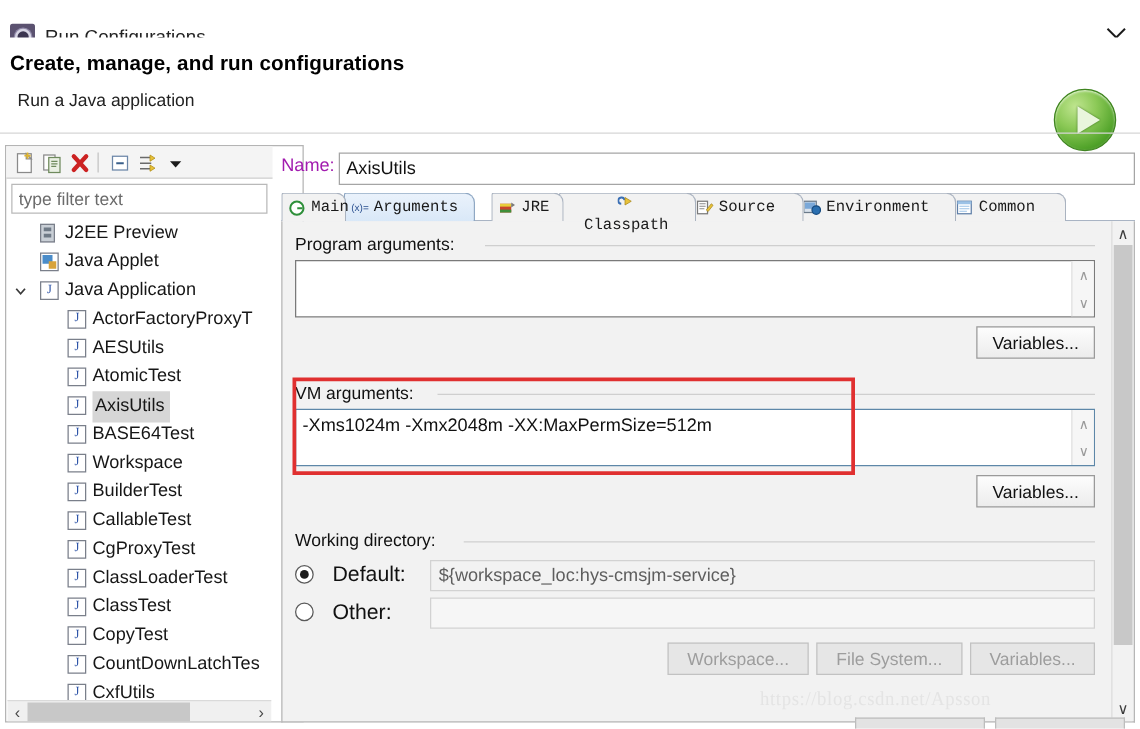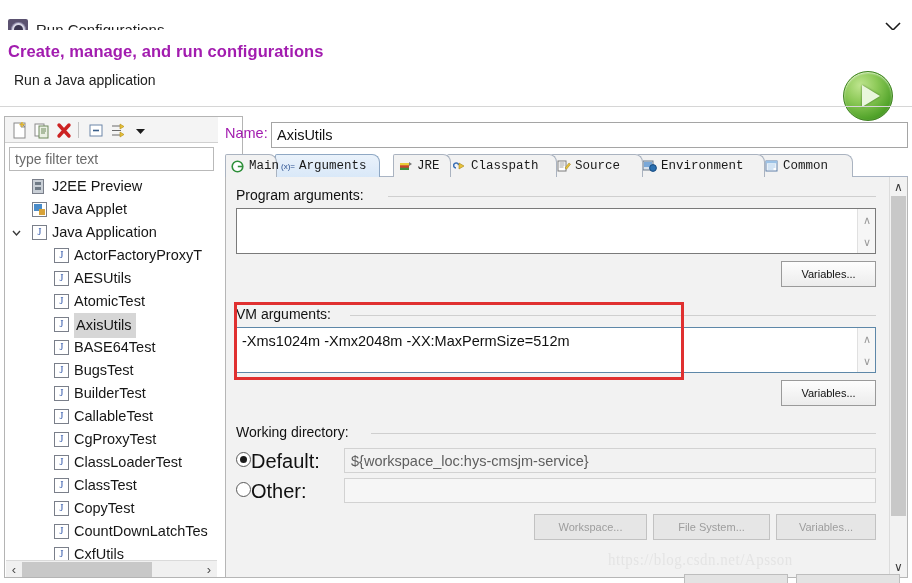--- a/index.html
+++ b/index.html
@@ -46,21 +46,21 @@
   }
   .close-btn svg { display: block; }
 
   
   .banner {
     position: absolute; left: 0; top: 30px; width: 912px; height: 76px;
     background: #ffffff;
   }
   .banner-title {
     position: absolute; left: 8px; top: 12px;
-    font-size: 16.5px; font-weight: bold; color: #a21caf;
+    font-size: 16.5px; font-weight: bold; color: #000000;
     letter-spacing: 0.1px; white-space: nowrap;
   }
   .banner-sub {
     position: absolute; left: 14px; top: 42px;
     font-size: 14px; color: #222222; white-space: nowrap;
   }
   .run-badge {
     position: absolute; right: 19px; top: 41px;
     width: 50px; height: 50px; border-radius: 50%;
     background: radial-gradient(circle at 34% 28%, #bfe58f 0%, #8cc957 36%, #51a32a 72%, #2f7a17 100%);
@@ -258,42 +258,42 @@
   .ta-scroll .ar {
     position: absolute; left: 0; width: 18px; height: 18px;
     display: flex; align-items: center; justify-content: center;
     color: #9a9a9a; font-size: 11px;
   }
 
   .btn {
     position: absolute; height: 26px;
     background: linear-gradient(to bottom, #fdfdfd 0%, #ececec 100%);
     border: 1px solid #9a9a9a;
-    font-size: 11px; color: #111111;
+    font-size: 14px; color: #111111;
     display: flex; align-items: center; justify-content: center;
     cursor: pointer; white-space: nowrap;
     font-family: "Liberation Sans", sans-serif;
   }
   .btn.disabled {
     background: #e6e6e6; border: 1px solid #c2c2c2; color: #9d9d9d;
     cursor: default;
   }
 
   .radio-row { position: absolute; height: 22px; }
   .radio {
     position: absolute; left: 0; top: 3px; width: 15px; height: 15px;
     border-radius: 50%; border: 1px solid #5a5a5a; background: #ffffff;
     cursor: pointer;
   }
   .radio.on::after {
     content: ""; position: absolute; left: 3px; top: 3px;
     width: 7px; height: 7px; border-radius: 50%; background: #1b1b1b;
   }
   .radio-label {
-    position: absolute; left: 15px; top: 1px; font-size: 20px; color: #111111;
+    position: absolute; left: 30px; top: 1px; font-size: 17px; color: #111111;
     white-space: nowrap;
   }
   .ro-field {
     position: absolute; height: 25px;
     background: #f2f2f2; border: 1px solid #d2d2d2;
     font-size: 14.5px; color: #5e5e5e;
     display: flex; align-items: center; padding: 0 6px;
     white-space: nowrap; overflow: hidden;
   }
   .ro-field.empty { background: #f6f6f6; }
@@ -465,21 +465,21 @@
         <div class="tree-row">
           <div class="tr-icon" style="left: 48px;">
             <div class="ic-java"></div>
           </div>
           <div class="tr-label" style="left: 68px;">BASE64Test</div>
         </div>
         <div class="tree-row">
           <div class="tr-icon" style="left: 48px;">
             <div class="ic-java"></div>
           </div>
-          <div class="tr-label" style="left: 68px;">BugsTest</div>
+          <div class="tr-label" style="left: 68px;">Workspace</div>
         </div>
         <div class="tree-row">
           <div class="tr-icon" style="left: 48px;">
             <div class="ic-java"></div>
           </div>
           <div class="tr-label" style="left: 68px;">BuilderTest</div>
         </div>
         <div class="tree-row">
           <div class="tr-icon" style="left: 48px;">
             <div class="ic-java"></div>
@@ -556,21 +556,21 @@
         </div>
         <div class="tab" style="left: 168px; width: 58px; z-index: 8;">
           <span class="tab-ico"><svg width="14" height="12" viewBox="0 0 14 12">
               <rect x="1" y="3" width="9" height="7" fill="#c9442c"></rect>
               <rect x="1" y="3" width="9" height="2.3" fill="#e8ce3a"></rect>
               <rect x="1" y="7.7" width="9" height="2.3" fill="#3f8f3a"></rect>
               <path d="M10 2 l3 2 l-3 2 z" fill="#7a7a7a"></path>
             </svg></span>
           <span>JRE</span>
         </div>
-        <div class="tab" style="left: 222px; width: 110px; z-index: 7;">
+        <div class="tab" style="left: 222px; width: 110px; z-index: 7; flex-direction: column;">
           <span class="tab-ico"><svg width="14" height="12" viewBox="0 0 14 12">
               <path d="M3 8 a2.5 2.5 0 1 1 2.6 -2.9" fill="none" stroke="#3a6fb5" stroke-width="1.5"></path>
               <path d="M6 3 l5 3 l-5 3 z" fill="#e8c23a" stroke="#a8871a" stroke-width=".6"></path>
             </svg></span>
           <span>Classpath</span>
         </div>
         <div class="tab" style="left: 326px; width: 92px; z-index: 6;">
           <span class="tab-ico"><svg width="14" height="12" viewBox="0 0 14 12">
               <rect x="1" y="1" width="8" height="10" fill="#ffffff" stroke="#7a7a7a"></rect>
               <path d="M2.5 3 h5 M2.5 5 h5 M2.5 7 h4" stroke="#8a8a8a" stroke-width=".8"></path>

